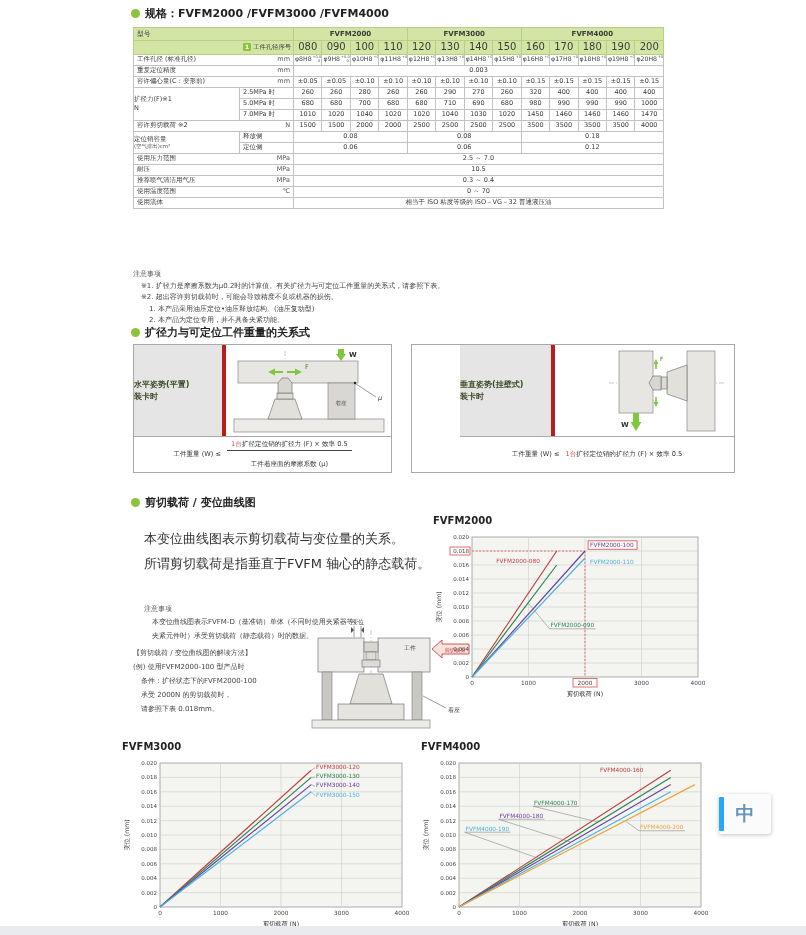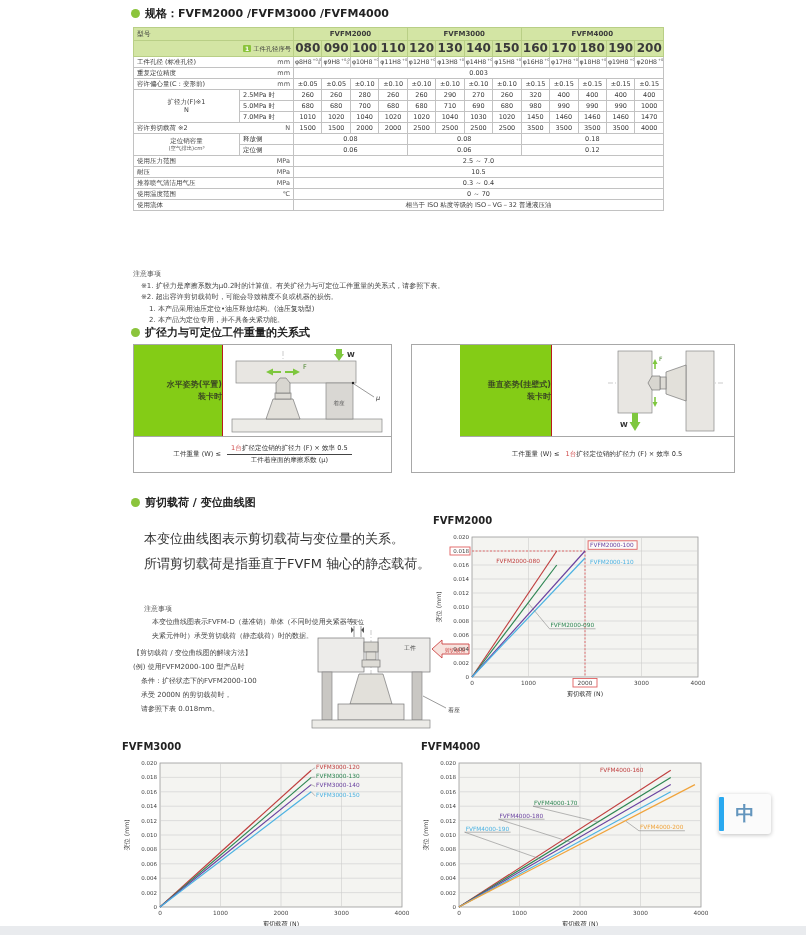--- a/index.html
+++ b/index.html
@@ -6,49 +6,49 @@
   #page{position:relative;width:806px;height:935px;background:#ffffff;overflow:hidden;
         font-family:"DejaVu Sans","Liberation Sans",sans-serif;color:#333;}
   .sec-title{position:absolute;font-size:11px;font-weight:bold;color:#222;display:flex;align-items:center;gap:5px;white-space:nowrap;}
   .dot{width:9px;height:9px;border-radius:50%;background:#8bc43c;display:inline-block;flex:0 0 auto;}
   
   #spec-table{position:absolute;left:133px;top:27px;width:531px;border-collapse:collapse;table-layout:fixed;
               font-size:6.5px;line-height:1.25;color:#3a3a3a;border:1px solid #9c9c9c;}
   #spec-table td{border:1px solid #c2c2c2;padding:0 1px;text-align:center;vertical-align:middle;height:10px;overflow:hidden;white-space:nowrap;}
   #spec-table td.g{background:#d3e5a4;border-color:#b9cf86;}
   #spec-table td.gname{font-weight:bold;font-size:7px;height:12px;}
-  #spec-table td.num{font-weight:bold;font-size:12px;height:12px;border-left:1px dashed #f3f8e4;}
+  #spec-table td.num{font-weight:normal;font-size:10px;height:12px;border-left:1px dashed #f3f8e4;}
   #spec-table td.corner{text-align:left;padding-left:3px;font-size:6.8px;}
   #spec-table td.holehdr{text-align:right;padding-right:2px;font-size:6.3px;}
   .badge{display:inline-block;background:#8bc43c;color:#fff;font-size:6px;font-weight:bold;
          padding:0 2px;margin-right:2px;border-radius:1px;}
   #spec-table td.lbl{text-align:right;padding-left:3px;}
   #spec-table .lt{float:left;}
   #spec-table .unit{float:right;padding-right:2px;color:#555;}
-  #spec-table td.grp{text-align:center;padding:0;}
+  #spec-table td.grp{text-align:left;padding:0;}
   #spec-table .tiny{font-size:5.4px;color:#555;}
   #spec-table td.sub{text-align:left;padding-left:3px;}
   .phi{font-size:6.2px;}
   .tol{display:inline-flex;flex-direction:column;vertical-align:middle;line-height:1;margin-left:1px;}
   .tol i{font-style:normal;font-size:3.6px;color:#555;}
   
   .noteblock{position:absolute;font-size:7px;color:#444;line-height:1.65;white-space:nowrap;}
   .noteblock .nt{color:#555;margin-top:29px;}
   .noteblock .ind{padding-left:8px;}
   .noteblock .ind2{padding-left:16px;}
   
   .panel{position:absolute;border:1px solid #a8a8a8;background:#fff;}
   .panel .top{display:flex;height:91px;border-bottom:1px solid #a8a8a8;}
-  .greenbox{background:#84cc16;border-right:1px solid #b91c1c;display:flex;flex-direction:column;
-            align-items:flex-end;justify-content:center;font-size:8px;font-weight:bold;color:#3c4a22;line-height:1.5;}
+  .greenbox{background:#e5e5e5;border-right:4px solid #b91c1c;display:flex;flex-direction:column;
+            align-items:flex-start;justify-content:center;font-size:8px;font-weight:bold;color:#3c4a22;line-height:1.5;}
   .diagwrap{flex:1;display:flex;align-items:center;justify-content:center;}
   .formula-row{height:34px;display:flex;align-items:center;justify-content:center;font-size:6.6px;color:#333;gap:6px;}
   .frac{display:inline-flex;flex-direction:column;align-items:center;}
   .frac .numr{border-bottom:1px solid #444;padding:0 4px 1px;}
-  .frac .denr{padding-top:1px;}
+  .frac .denr{padding-top:9px;}
   .red{color:#cf4a4a;}
   
   .plain{position:absolute;font-size:13px;color:#333;line-height:1.9;white-space:nowrap;}
   .chart-title{position:absolute;font-size:10px;font-weight:bold;color:#222;white-space:nowrap;}
   .chartbox{position:absolute;}
   
   #translate-btn{position:absolute;left:719px;top:794px;width:52px;height:40px;background:#fbfbfb;
     border-radius:3px;box-shadow:0 1px 4px rgba(0,0,0,.25);display:flex;align-items:center;justify-content:center;cursor:pointer;}
   #translate-btn .bar{position:absolute;left:0;top:3px;bottom:3px;width:5px;background:#29a9f0;border-radius:1px;}
   #translate-btn .zh{color:#6395bd;font-size:19px;font-weight:bold;}

